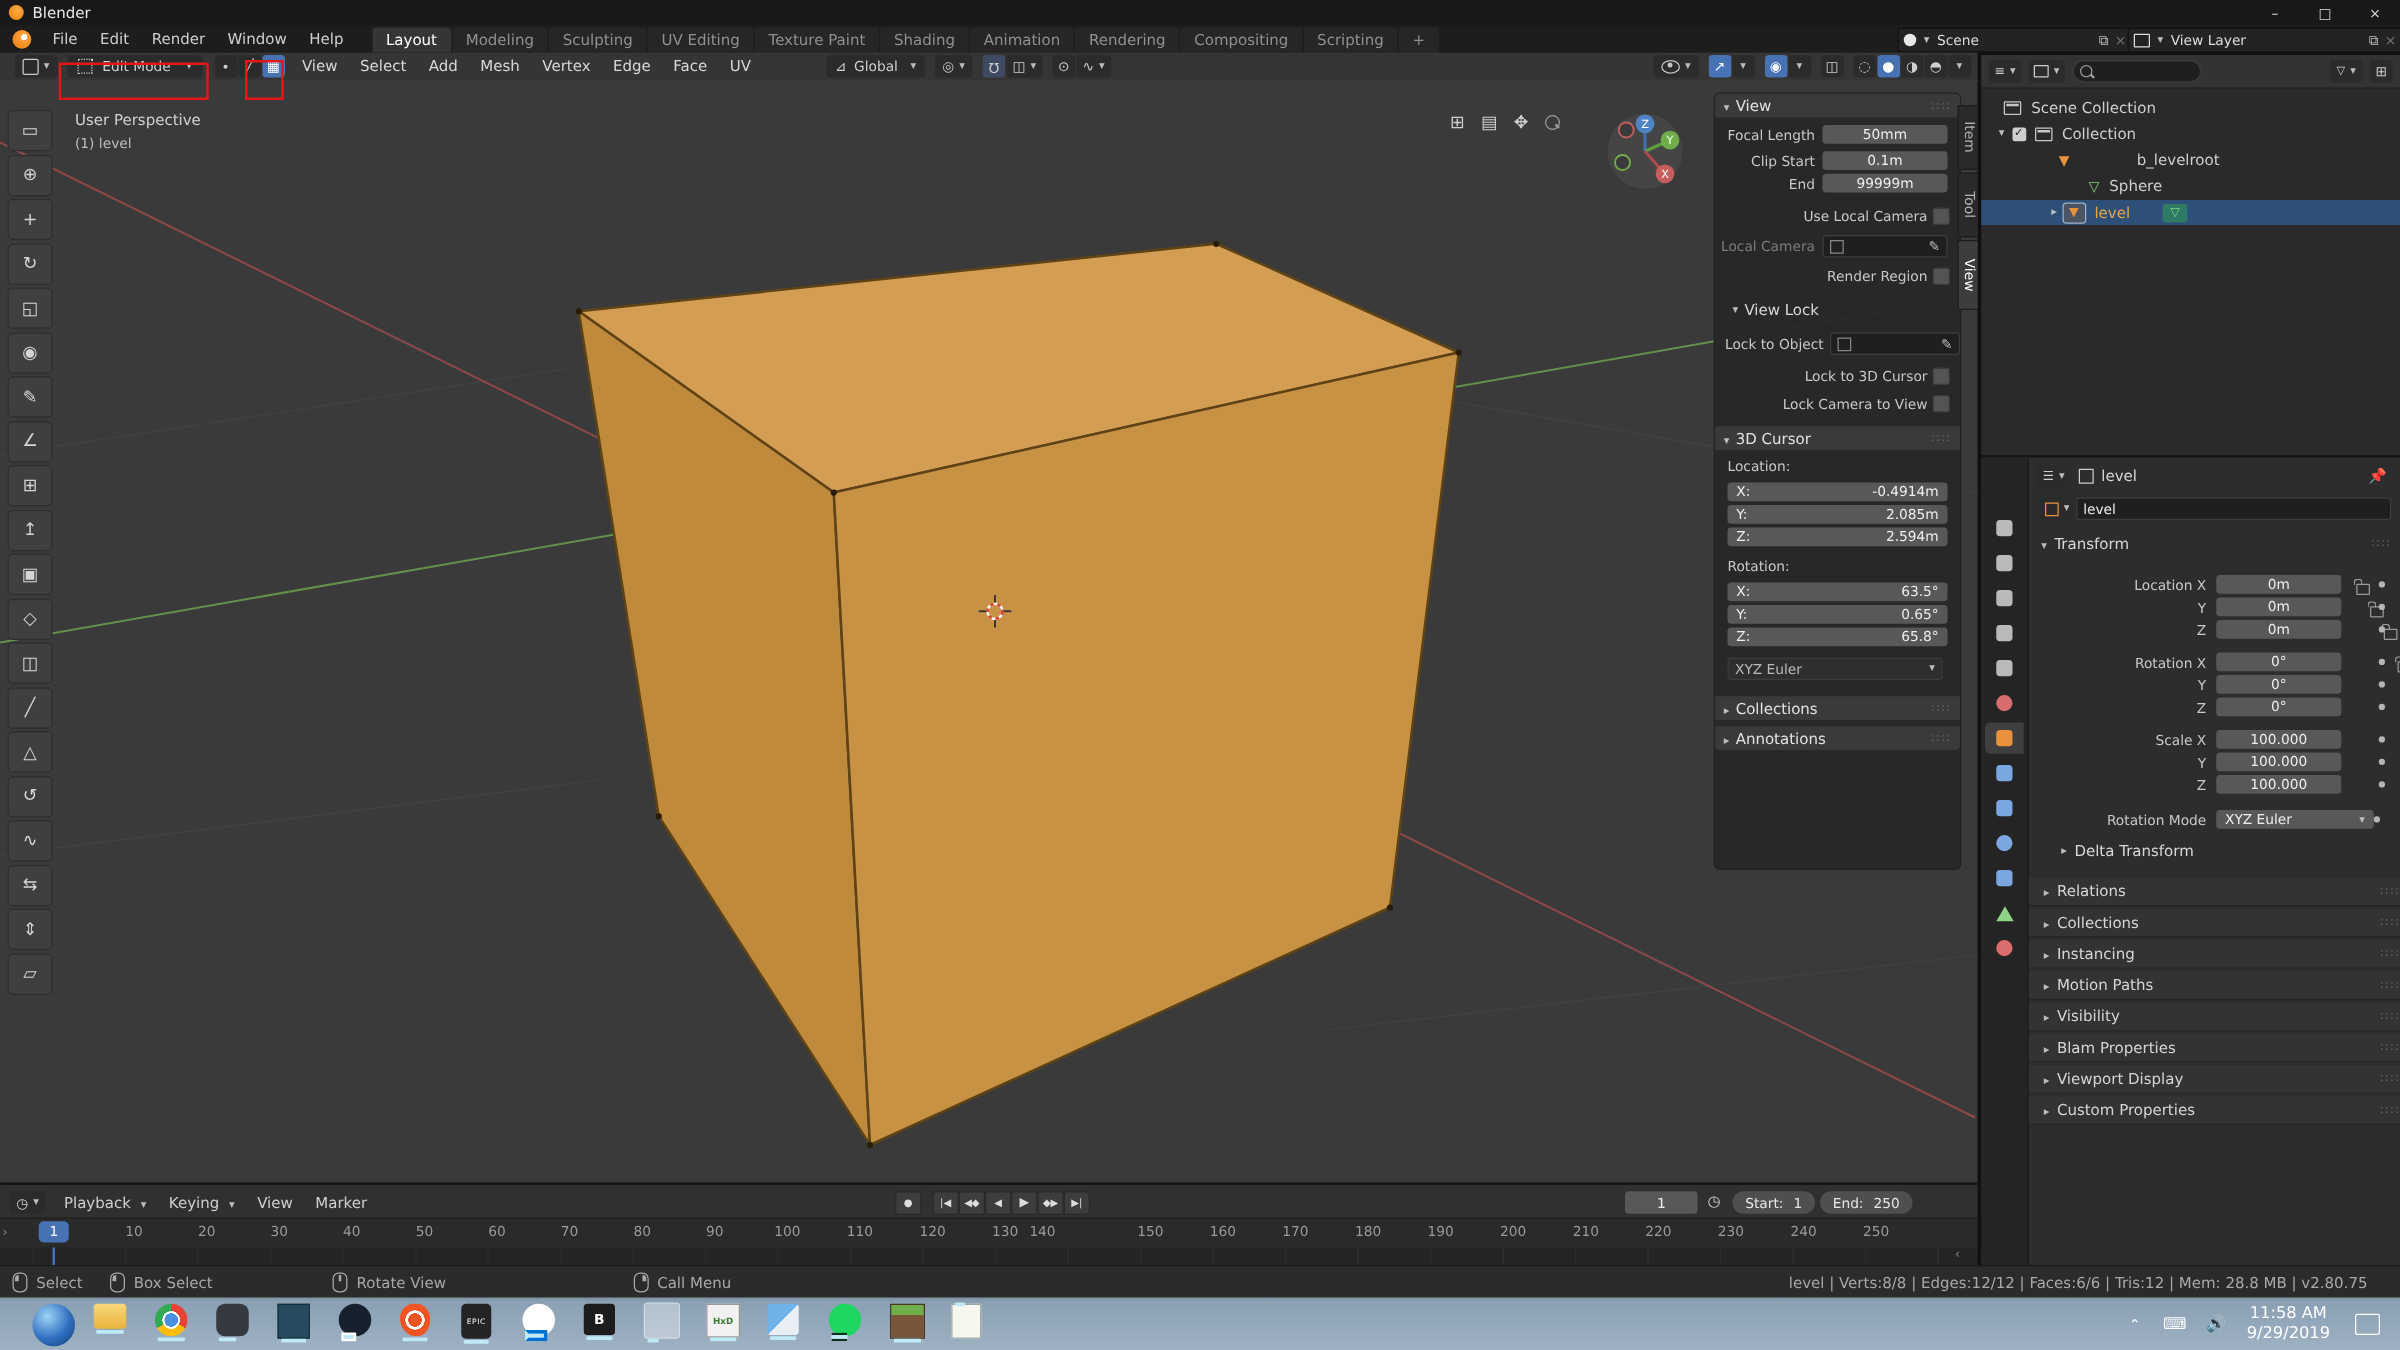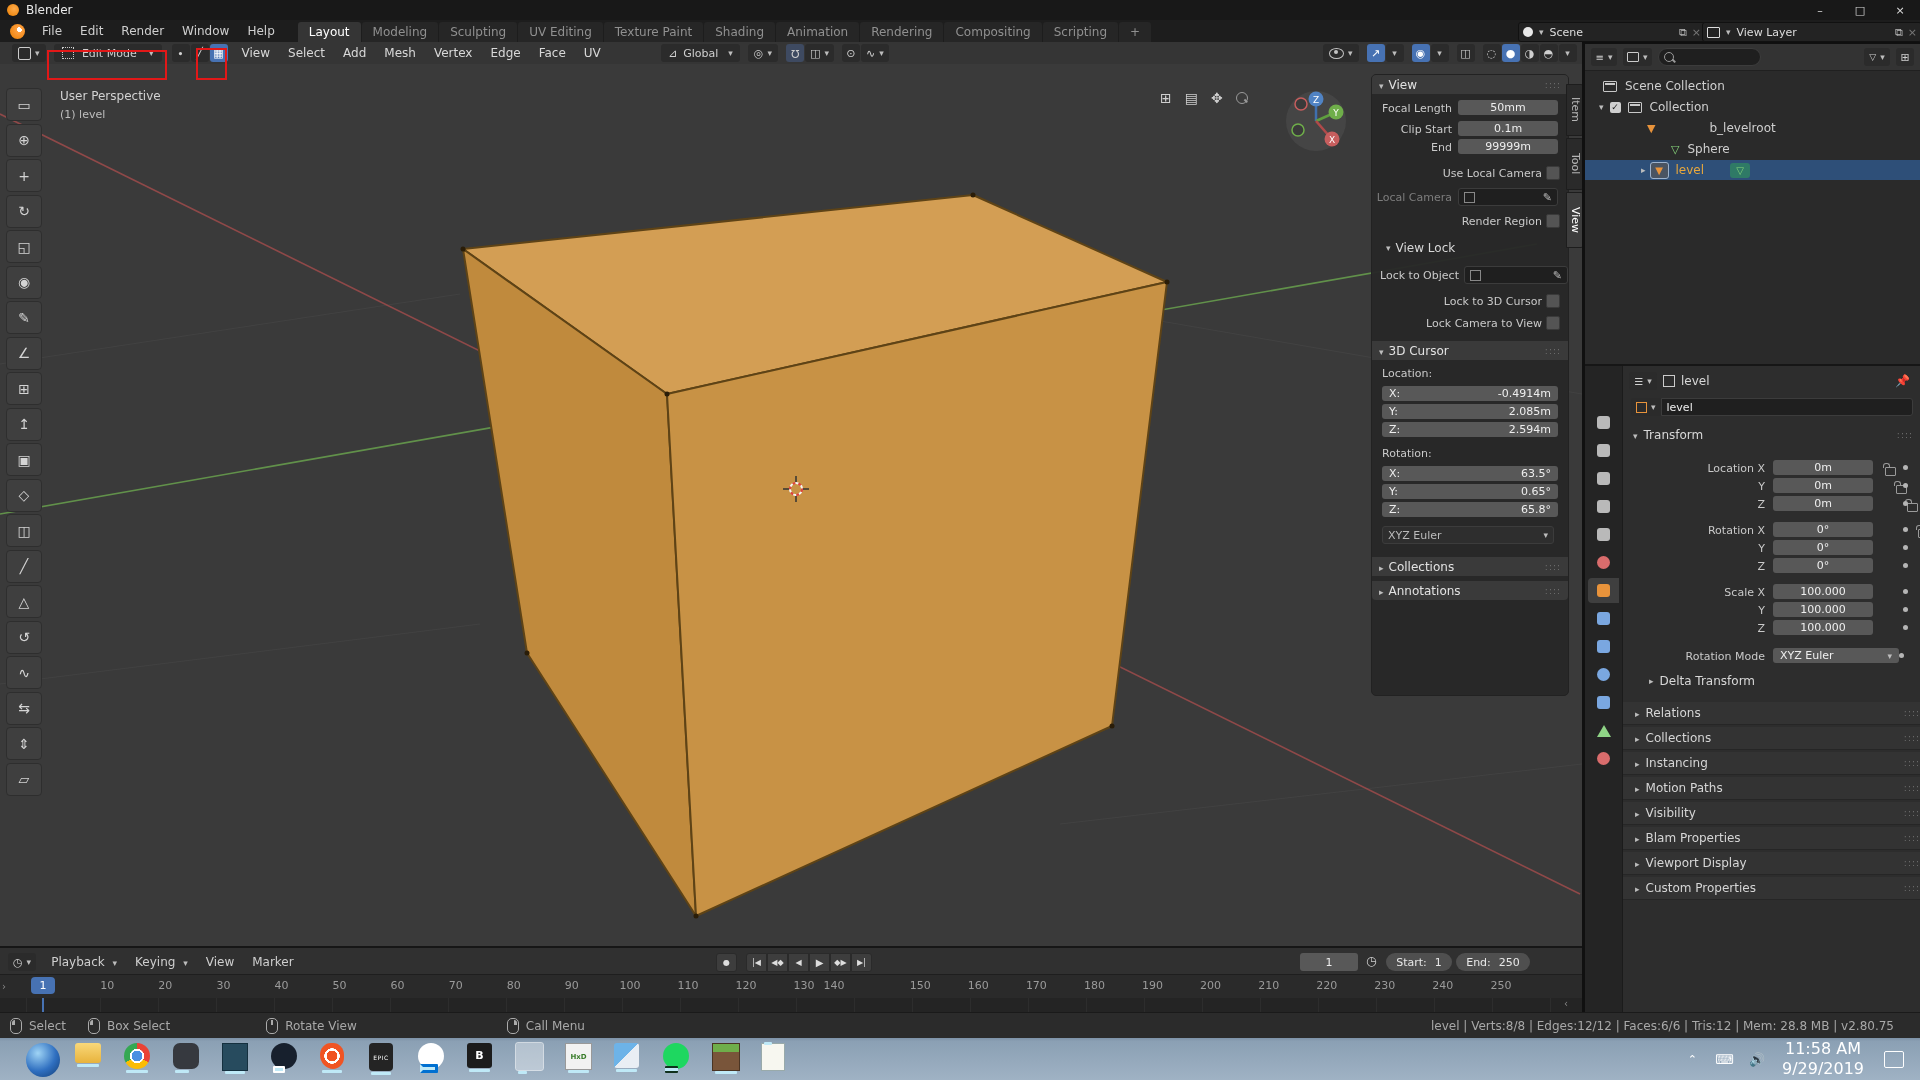--- a/index.html
+++ b/index.html
@@ -688,18 +688,18 @@
       <div class="ticon i-hxd running" style="left: 565px;">HxD</div>
       <div class="ticon i-photo-tool running" style="left: 614px;"></div>
       <div class="ticon i-spotify running" style="left: 663px;"></div>
       <div class="ticon i-minecraft running" style="left: 712px;"></div>
       <div class="ticon i-notes running" style="left: 761px;"></div>
     </div>
   <span style="flex:1"></span>
   <span class="trayico" style="margin-right:18px;font-size:11px;">⌃</span>
   <span class="trayico" style="margin-right:16px;">⌨</span>
   <span class="trayico" style="margin-right:16px;">🔊</span>
-  <div style="text-align:center;color:#fff;font-size:16px;line-height:1.25;margin-right:20px;">
+  <div style="text-align:center;color:#fff;font-size:13px;line-height:1.25;margin-right:20px;">
     <div>11:58 AM</div>
     <div>9/29/2019</div>
   </div>
   <span style="width:18px;height:15px;border:1.5px solid #fff;border-radius:2px;margin-right:16px;"></span>
 </div>
 
 </body></html>

